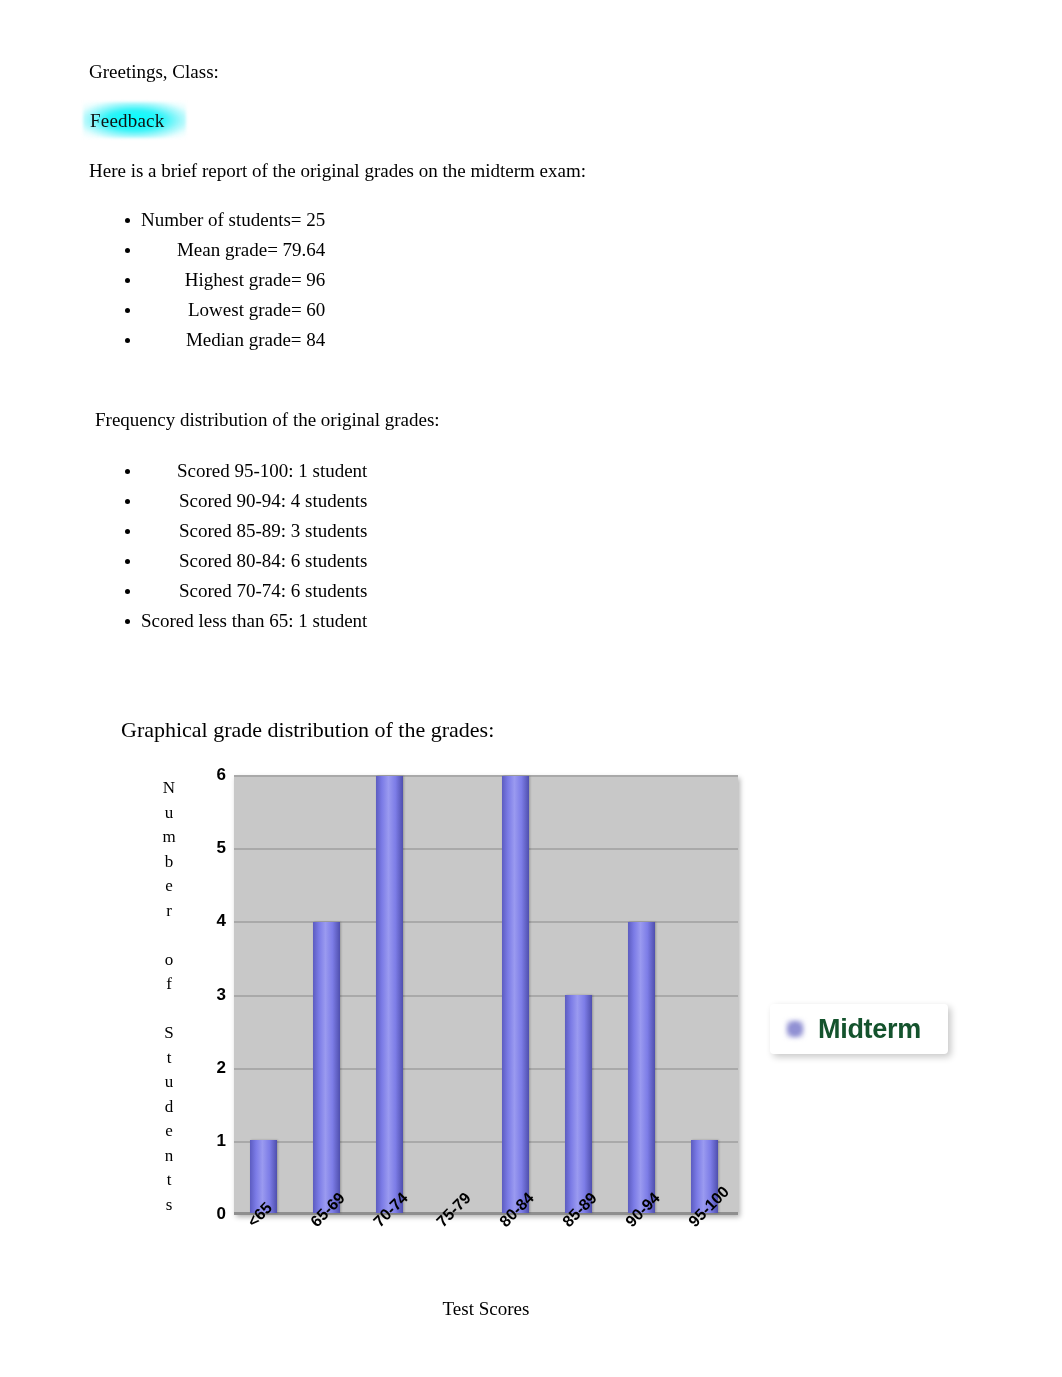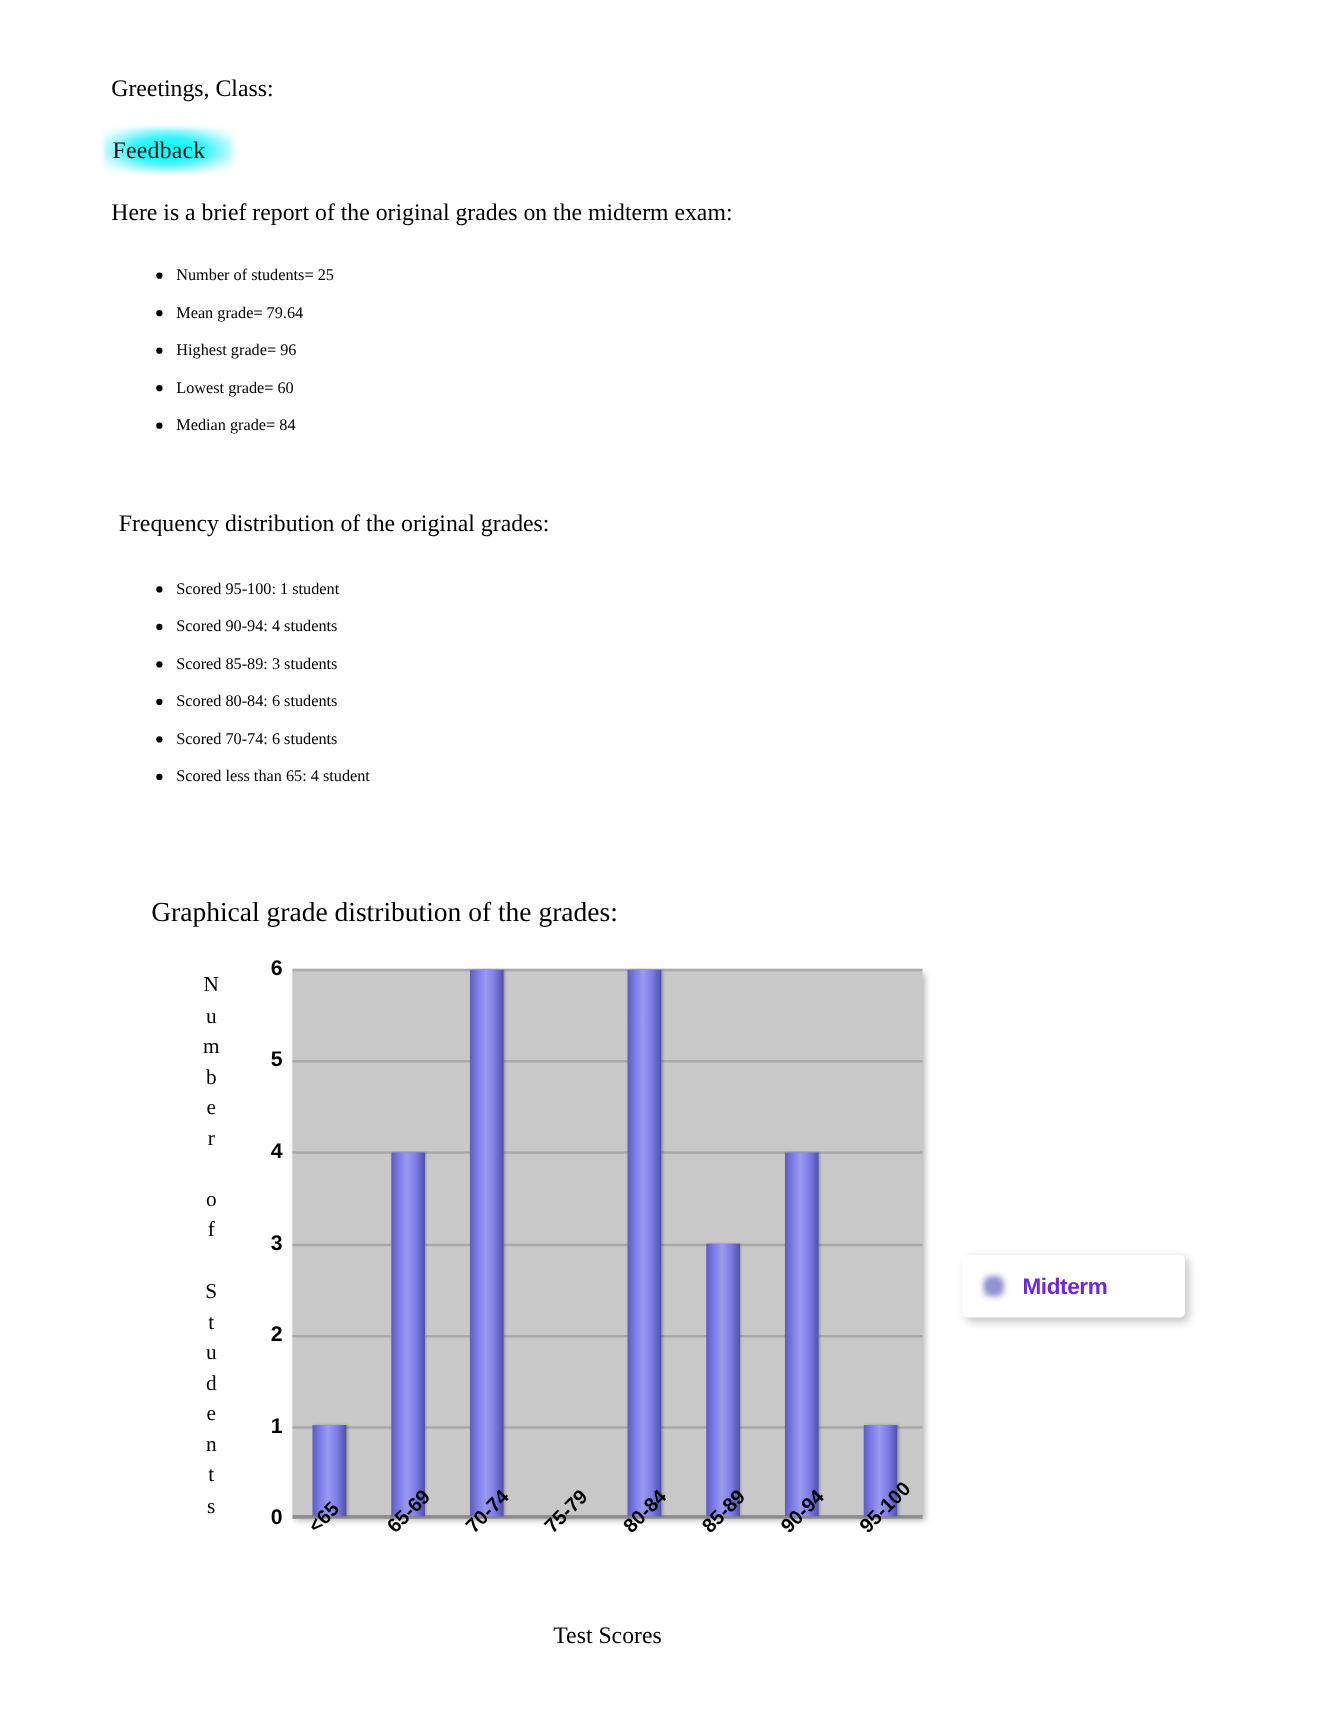--- a/index.html
+++ b/index.html
@@ -39,23 +39,24 @@
   }
   .graph-head{
     position:absolute;left:93px;top:718px;
     font-size:22px;line-height:24px;text-align:center;
   }
 
   ul.bullets{
     position:absolute;margin:0;padding:0;list-style:none;
   }
   ul.bullets li{
-    font-size:13px;line-height:30px;
+    font-size:19px;line-height:30px;
     position:relative;padding-left:18px;
     white-space:nowrap;
+    text-align:right;
   }
   ul.bullets li:before{
     content:"";position:absolute;left:2px;top:13px;
     width:5px;height:5px;border-radius:50%;background:#000;
   }
   #stats-list{left:95px;top:205px;}
   #freq-list{left:95px;top:456px;}
   #freq-list li{line-height:30px;}
 
   
@@ -126,21 +127,21 @@
     filter:blur(0.2px);
   }
   .legend-swatch{
     width:18px;height:18px;margin-left:16px;margin-right:14px;
     background:radial-gradient(circle at 50% 50%, #9797d8 0%, #8a8ad0 45%, rgba(176,176,222,0.35) 80%, rgba(255,255,255,0) 100%);
     filter:blur(2px);
     flex:none;
   }
   .legend-label{
     font-family:"Liberation Sans","DejaVu Sans",sans-serif;
-    font-size:18px;font-weight:bold;color:#6d28d9;
+    font-size:27px;font-weight:bold;color:#14532d;
     letter-spacing:-0.3px;
   }
 </style>
 </head>
 <body>
 
 <div class="page">
 
   <div class="greeting">Greetings, Class:</div>
 
@@ -158,21 +159,21 @@
   </ul>
 
   <div class="freq-head">Frequency distribution of the original grades:</div>
 
   <ul class="bullets" id="freq-list">
     <li>Scored 95-100: 1 student</li>
     <li>Scored 90-94: 4 students</li>
     <li>Scored 85-89: 3 students</li>
     <li>Scored 80-84: 6 students</li>
     <li>Scored 70-74: 6 students</li>
-    <li>Scored less than 65: 4 student</li>
+    <li>Scored less than 65: 1 student</li>
   </ul>
 
   <div class="graph-head">Graphical grade distribution of the grades:</div>
 
   <div class="chart">
 
     <div class="ylabel-col" id="y-axis-title">
         <span>N</span>
         <span>u</span>
         <span>m</span>

